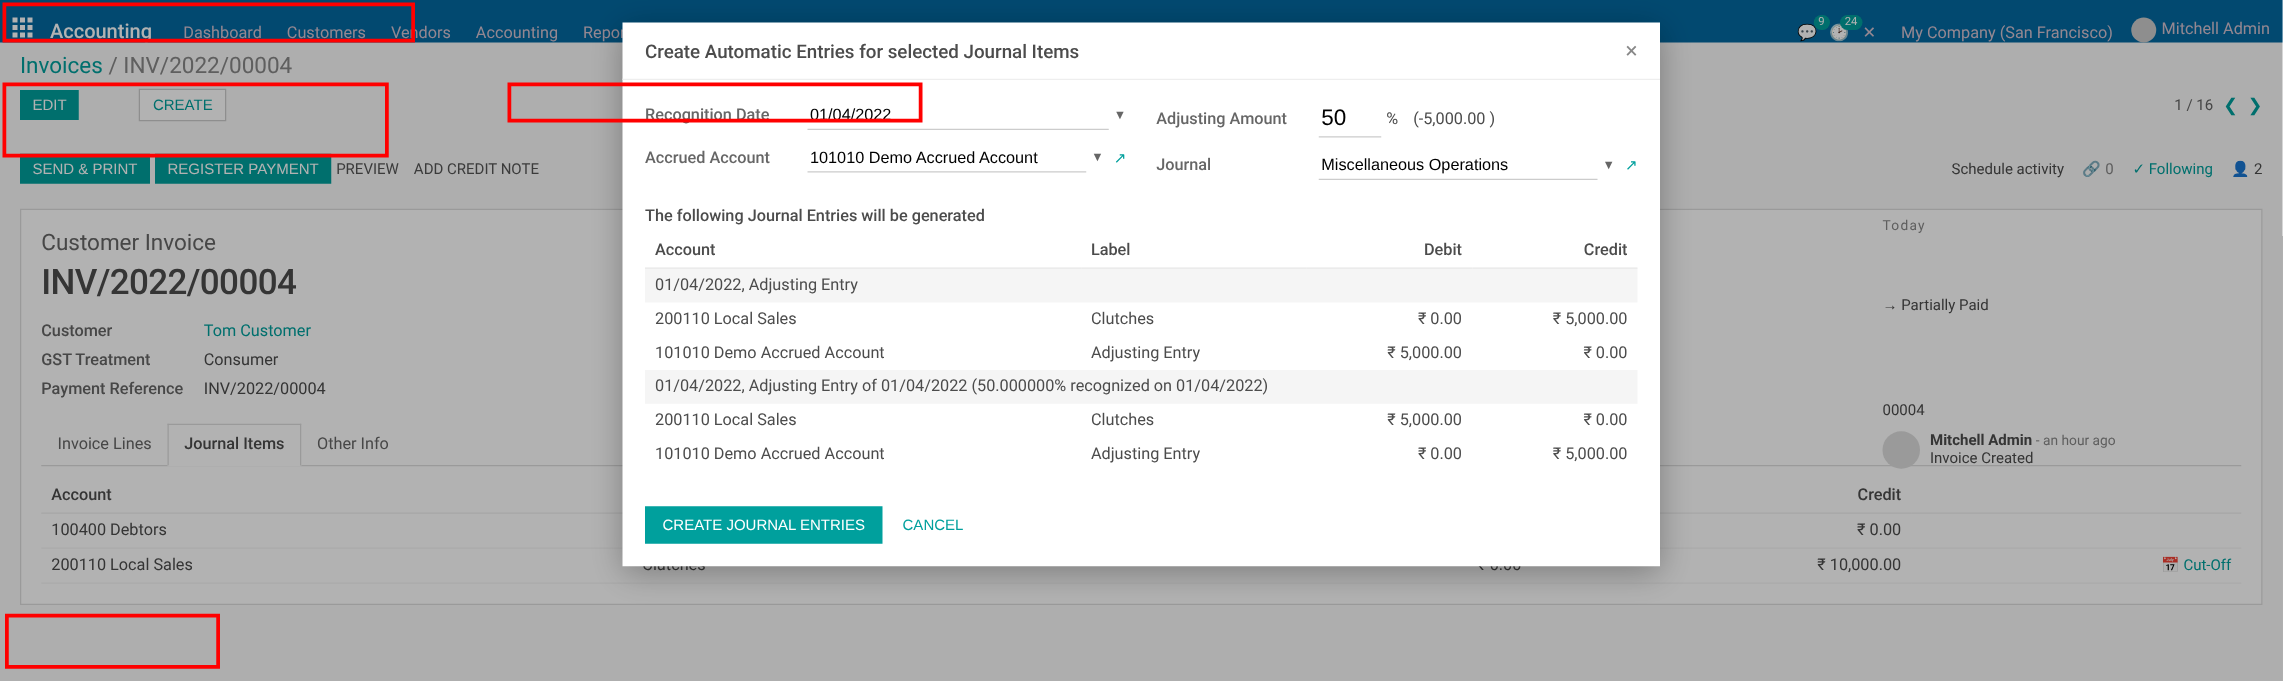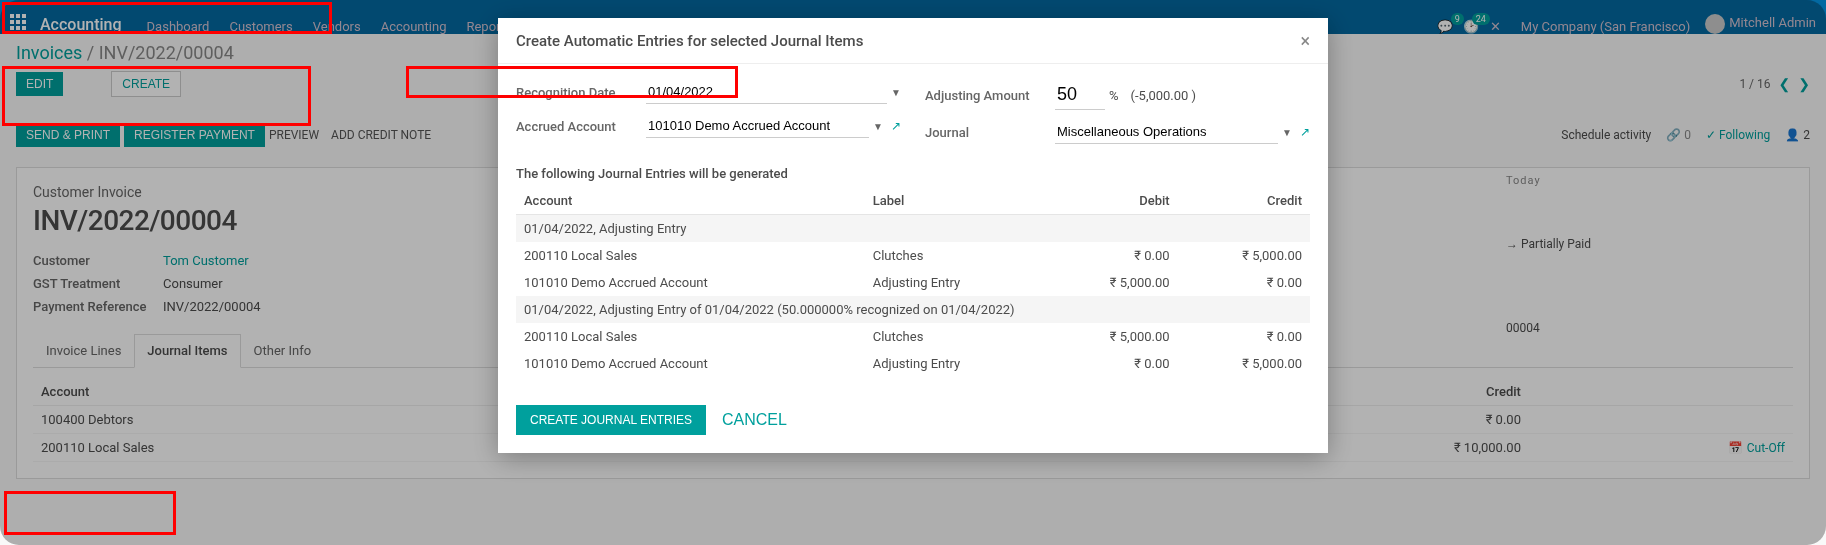--- a/index.html
+++ b/index.html
@@ -29,21 +29,21 @@
 
 .status-row { display: flex; align-items: center; padding: 4px 0; }
 .status-btn { background: #00a09d; color: #fff; border: none; padding: 5px 10px; margin-right: 4px; font-size: 12px; cursor: pointer; }
 .status-link { color: #555; margin-right: 12px; cursor: pointer; font-size: 12px; }
 .status-right { margin-left: auto; display: flex; align-items: center; gap: 15px; font-size: 12px; }
 .attach { color: #888; }
 .following { color: #00a09d; }
 
 
 .sheet { background: #fff; border: 1px solid #ddd; margin: 8px 16px; padding: 16px; }
-.sheet-label { color: #666; font-size: 14px; margin-bottom: 4px; }
+.sheet-label { color: #666; font-size: 18px; margin-bottom: 4px; }
 .sheet-title { font-size: 28px; margin-bottom: 16px; font-weight: 500; letter-spacing: -0.5px; }
 .field-row { display: flex; margin-bottom: 8px; font-size: 13px; }
 .field-label { width: 130px; color: #666; font-weight: 500; }
 .field-value { color: #4c4c4c; }
 .field-value.link { color: #00a09d; }
 
 .tabs { display: flex; border-bottom: 1px solid #ddd; margin-top: 20px; }
 .tab { padding: 8px 12px; color: #666; cursor: pointer; border: 1px solid transparent; }
 .tab.active { border: 1px solid #ddd; border-bottom-color: #fff; background: #fff; margin-bottom: -1px; color: #4c4c4c; font-weight: 500; }
 
@@ -55,21 +55,21 @@
 
 
 .right-rail { position: absolute; right: 20px; top: 164px; width: 300px; font-size: 12px; }
 .rail-section { color: #888; font-size: 11px; letter-spacing: 1px; margin: 10px 0 5px; }
 .rail-log { display: flex; gap: 8px; margin-top: 10px; }
 .rail-avatar { width: 30px; height: 30px; border-radius: 50%; background: #ddd; }
 .rail-text strong { color: #4c4c4c; }
 .rail-text .time { color: #888; font-size: 11px; }
 
 
-.overlay { position: fixed; inset: 0; background: rgba(0,0,0,0.3); display: flex; align-items: flex-start; justify-content: center; border-radius: 19px; }
+.overlay { position: fixed; inset: 0; background: rgba(0,0,0,0.3); display: flex; align-items: flex-start; justify-content: center; }
 
 
 .modal { background: #fff; width: 830px; margin-top: 18px; box-shadow: 0 5px 25px rgba(0,0,0,0.3); }
 .modal-header { display: flex; align-items: center; padding: 12px 18px; border-bottom: 1px solid #eee; }
 .modal-title { font-size: 15px; color: #4c4c4c; font-weight: 500; }
 .modal-close { margin-left: auto; color: #888; font-size: 18px; cursor: pointer; }
 
 .modal-body { padding: 16px 18px; font-size: 13px; }
 .form-grid { display: flex; gap: 24px; margin-bottom: 10px; }
 .form-col { flex: 1; }
@@ -84,21 +84,21 @@
 
 .preview-label { font-weight: 500; margin: 12px 0 6px; color: #4c4c4c; }
 .jt { width: 100%; border-collapse: collapse; font-size: 13px; }
 .jt th { text-align: left; padding: 6px 8px; font-weight: 500; border-bottom: 1px solid #e5e5e5; }
 .jt th.num, .jt td.num { text-align: right; }
 .jt td { padding: 6px 8px; }
 .jt .group-row td { background: #f5f5f5; font-weight: 400; }
 
 .modal-footer { padding: 12px 18px 18px; display: flex; align-items: center; gap: 16px; }
 .btn-create { background: #00a09d; color: #fff; border: none; padding: 8px 14px; font-size: 12px; font-weight: 500; cursor: pointer; }
-.btn-cancel { color: #00a09d; background: none; border: none; font-size: 16px; font-weight: 500; cursor: pointer; }
+.btn-cancel { color: #00a09d; background: none; border: none; font-size: 12px; font-weight: 500; cursor: pointer; }
 
 
 .hl { position: absolute; border: 3px solid #ff0000; pointer-events: none; }
 
 .main-wrap { position: relative; }
 </style>
 </head>
 <body>
 
 <div class="main-wrap">
@@ -207,20 +207,27 @@
             <td class="num"><span class="cutoff">📅 Cut-Off</span></td>
           </tr>
         </tbody>
   </table>
 </div>
 
 <div class="right-rail">
   <div class="rail-section">Today</div>
   <div style="margin-top: 50px;"><span>→</span> <span>Partially Paid</span></div>
   <div style="margin-top: 70px;">00004</div>
+  <div class="rail-log">
+    <div class="rail-avatar"></div>
+    <div class="rail-text">
+      <div><strong>Mitchell Admin</strong> <span class="time">- an hour ago</span></div>
+      <div>Invoice Created</div>
+    </div>
+  </div>
 </div>
 
 </div>
 
 <div class="overlay">
   <div class="modal">
     <div class="modal-header">
       <div class="modal-title">Create Automatic Entries for selected Journal Items</div>
       <div class="modal-close">×</div>
     </div>

